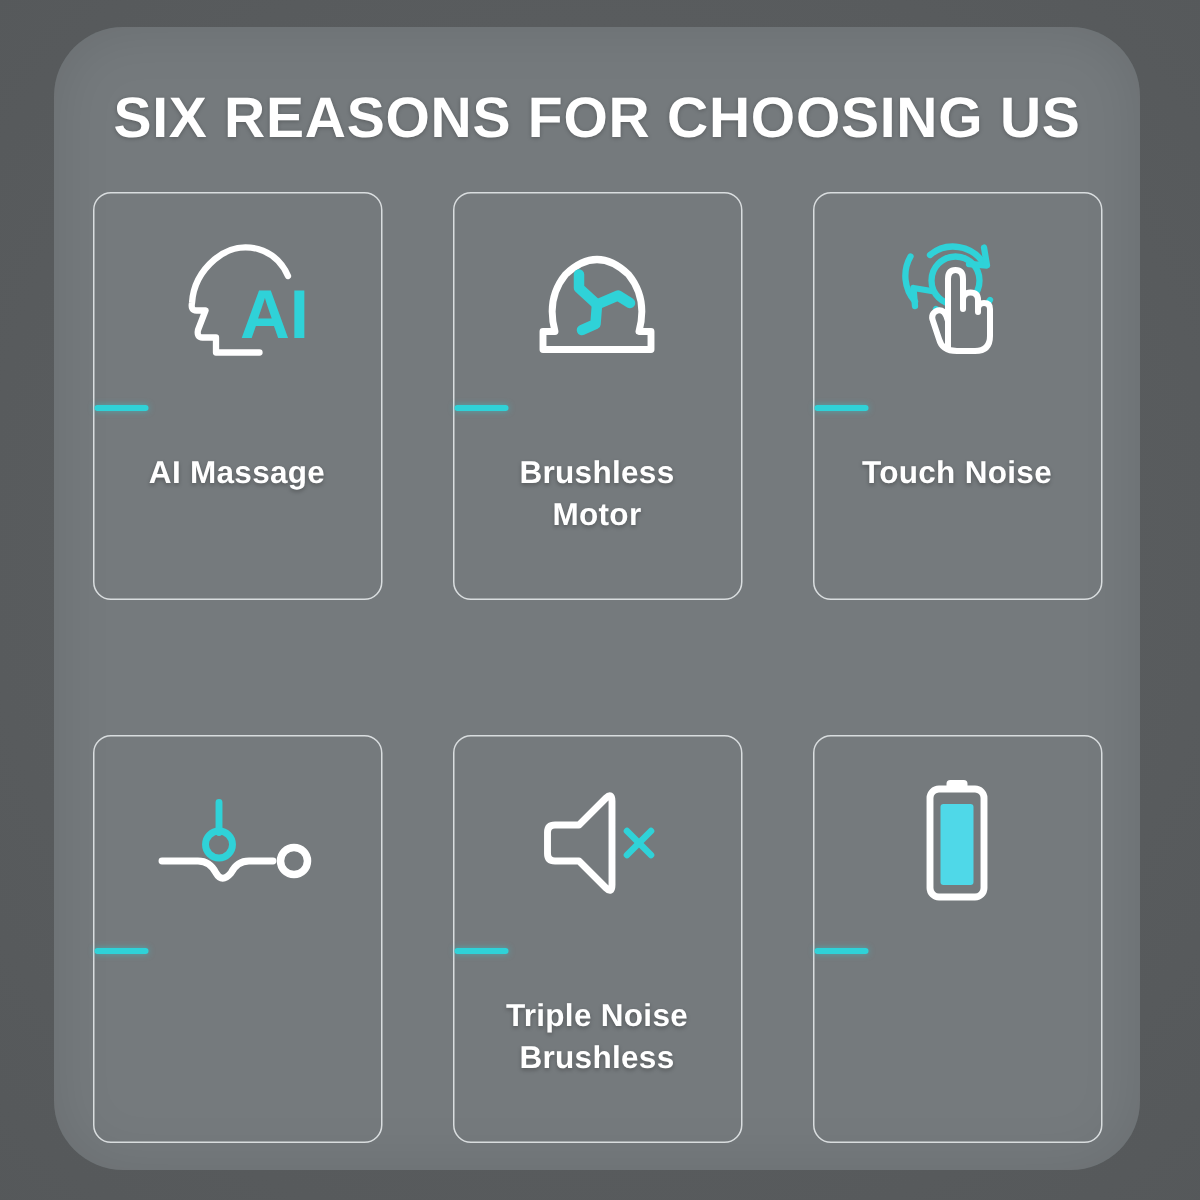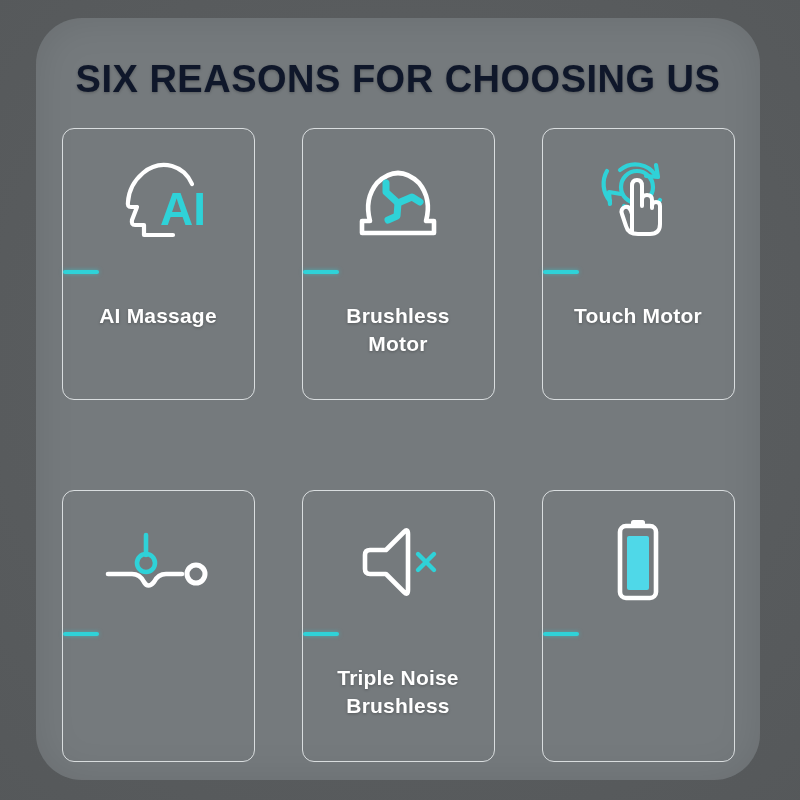--- a/index.html
+++ b/index.html
@@ -32,21 +32,21 @@
     box-shadow: 0 0 40px rgba(0,0,0,0.10) inset;
   }
 
   
   .title {
     position: absolute;
     left: 0;
     top: 40px;
     width: 724px;
     text-align: center;
-    color: #0f172a;
+    color: #ffffff;
     font-size: 38px;
     font-weight: bold;
     letter-spacing: 0.5px;
     text-shadow: 0 1px 3px rgba(0,0,0,0.25);
     white-space: nowrap;
   }
 
   
   .grid {
     position: absolute;
@@ -165,21 +165,21 @@
             <circle cx="47" cy="31" r="16" fill="none" stroke="#2fd2d8" stroke-width="4.2"></circle>
 
             <path d="M42 76 L42 30 Q42 24 47 24 Q52 24 52 30 L52 50
                      L52 44 Q52 39 57 39 Q62 39 62 44 L62 52
                      L62 50 Q62 46 66 46 Q70 46 70 50 L70 68
                      Q70 78 60 78 L48 78 Q38 78 36 70 L32 58
                      Q30 53 35 51 Q39 50 41 55 L42 58 Z" fill="#757a7d" stroke="#ffffff" stroke-width="4" stroke-linejoin="round" stroke-linecap="round"></path>
           </svg>
         </div>
         <div class="divider"></div>
-        <div class="card-label">Touch Motor</div>
+        <div class="card-label">Touch Noise</div>
       </div>
 
       <div class="card">
         <div class="icon-wrap">
           <svg width="112" height="70" viewBox="0 0 112 70">
 
             <line x1="44" y1="8" x2="44" y2="28" stroke="#2fd2d8" stroke-width="4.6" stroke-linecap="round"></line>
             <circle cx="44" cy="36" r="9" fill="none" stroke="#2fd2d8" stroke-width="4.6"></circle>
 
             <path d="M6 47 L30 47 Q38 47 42 55 Q46 62 52 55 Q56 47 64 47 L80 47" fill="none" stroke="#ffffff" stroke-width="4.6" stroke-linecap="round" stroke-linejoin="round"></path>

